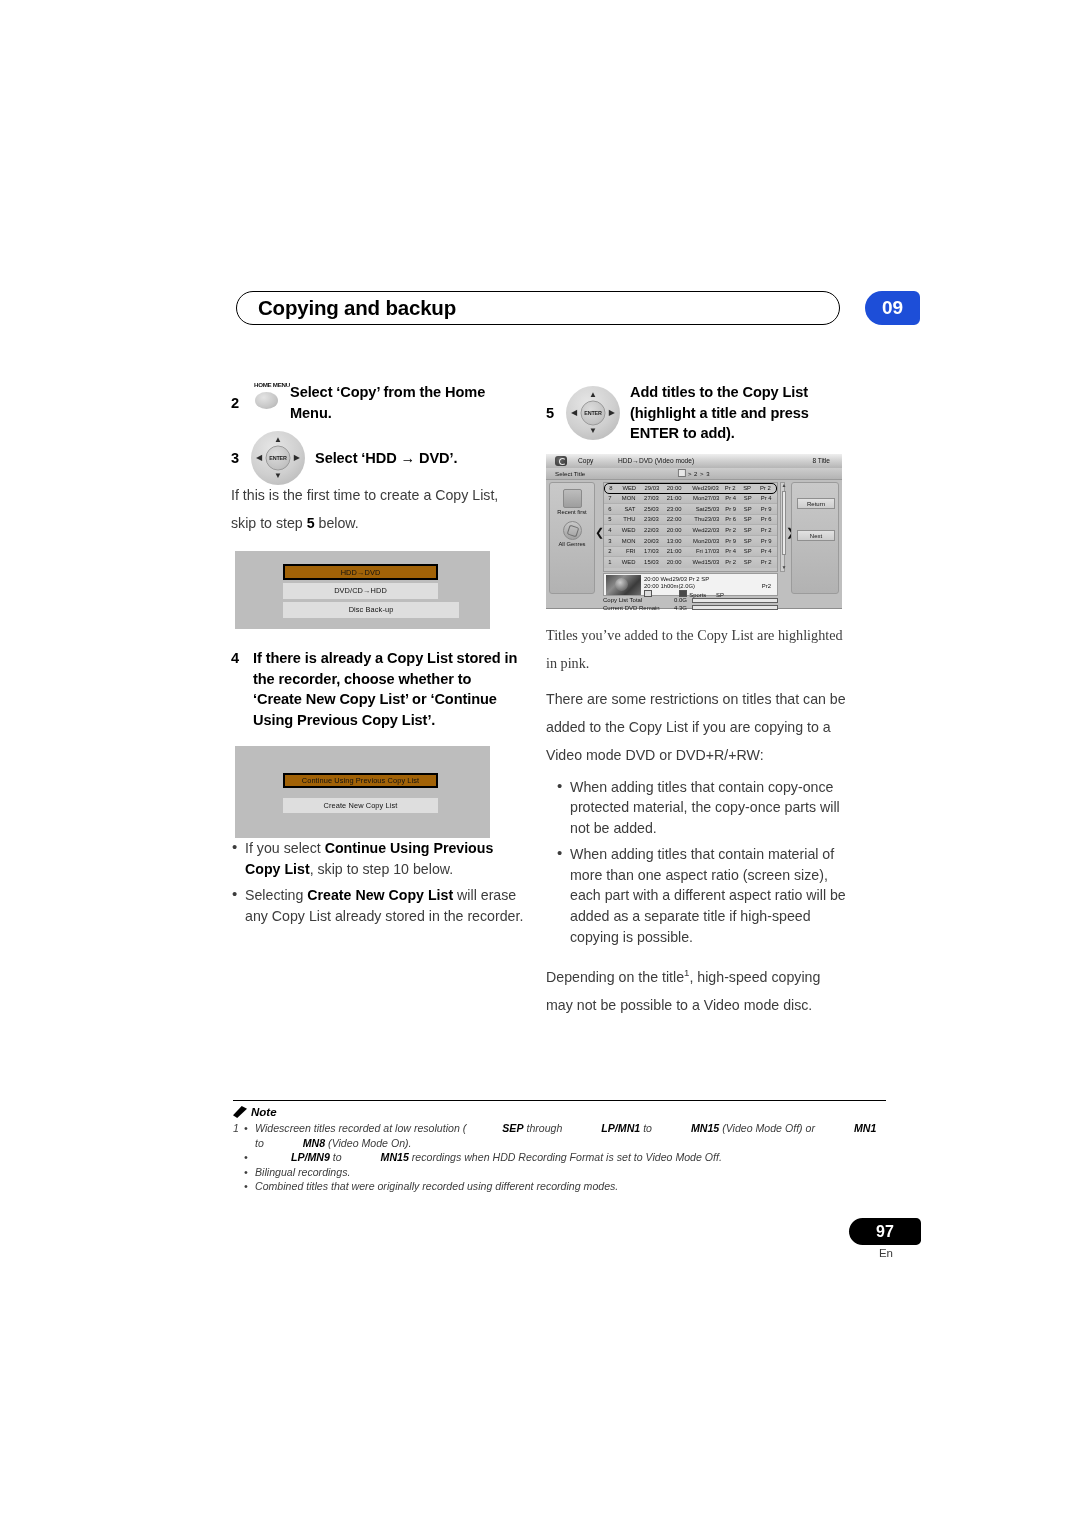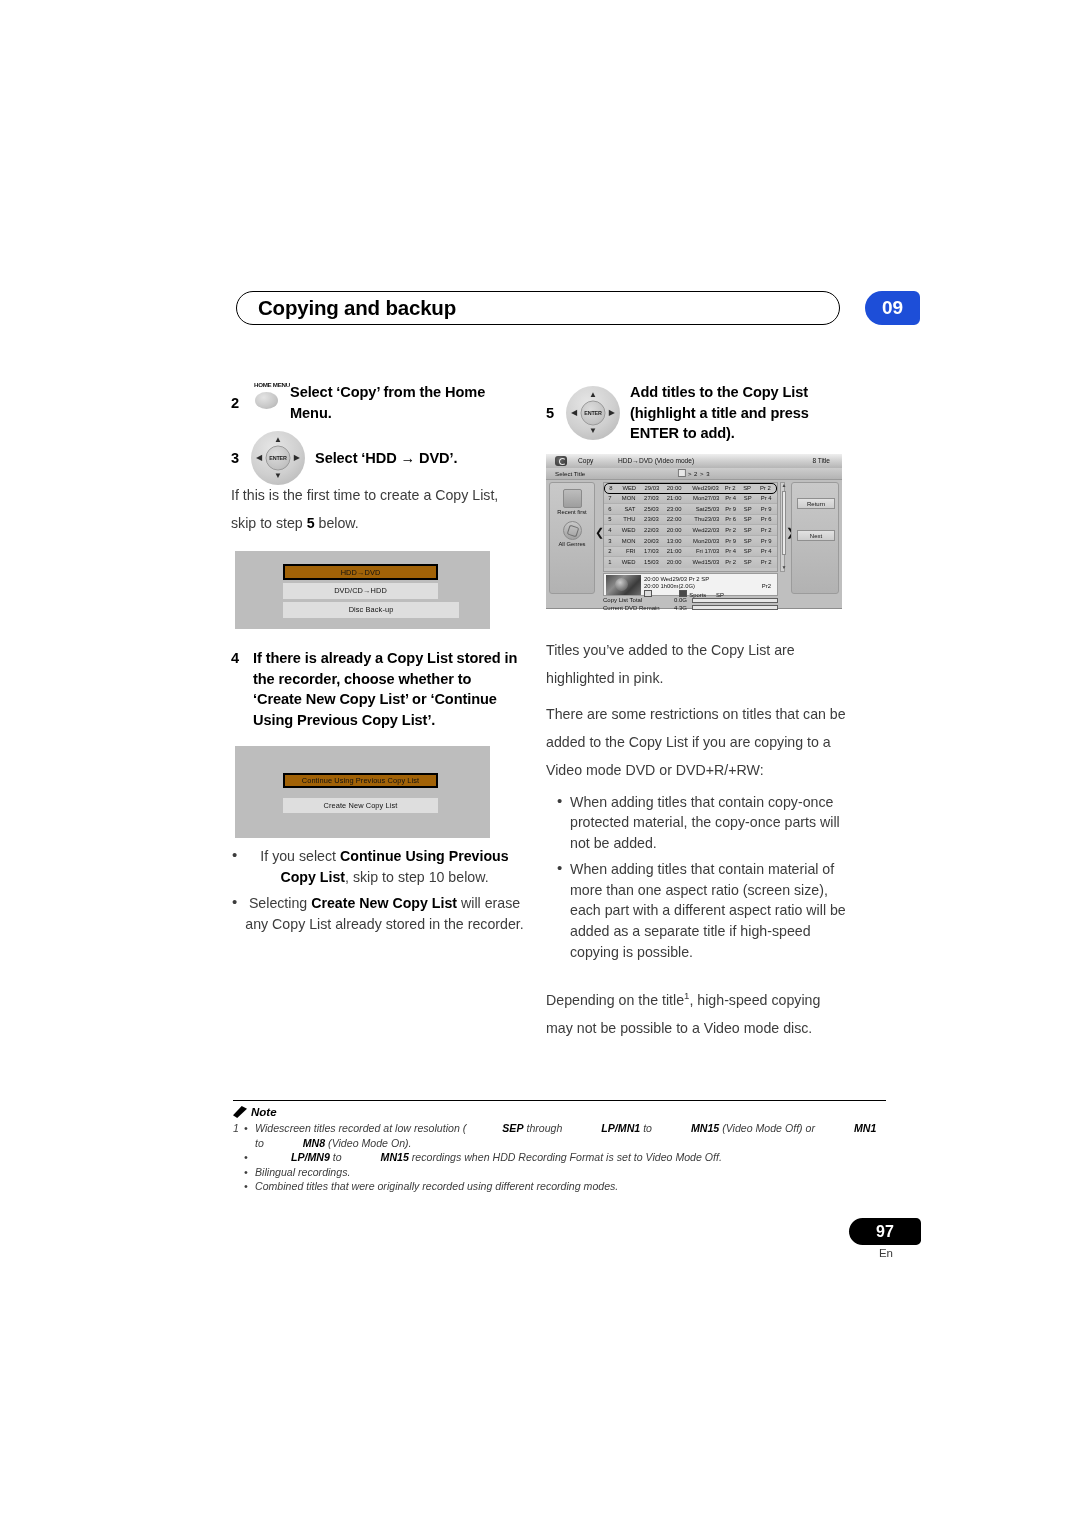--- a/index.html
+++ b/index.html
@@ -464,21 +464,21 @@
   <div class="step-head" style="margin-top:19px;display:flex;">
     <span class="step-num" style="width:22px;">4</span>
     <span style="flex:1;">If there is already a Copy List stored in the recorder, choose whether to ‘Create New Copy List’ or ‘Continue Using Previous Copy List’.</span>
   </div>
 
   <div class="menu-shot" style="margin-top:16px;margin-left:4px;width:255px;height:92px;">
     <div class="row sel" style="left:48px;top:27px;width:155px;height:15px;line-height:12px;">Continue Using Previous Copy List</div>
     <div class="row" style="left:48px;top:52px;width:155px;height:15px;line-height:15px;">Create New Copy List</div>
   </div>
 
-  <ul class="bullets" style="margin-top:8px;text-align:center;">
+  <ul class="bullets" style="margin-top:0;">
     <li>
       <span>If you select </span><b>Continue Using Previous Copy List</b><span>, skip to step 10 below.</span>
     </li>
     <li>
       <span>Selecting </span><b>Create New Copy List</b><span> will erase any Copy List already stored in the recorder.</span>
     </li>
   </ul>
 </div>
 
 <div class="col-right">
@@ -635,29 +635,29 @@
         <span class="dv-bartrack"><span class="fill" style="width:100%"></span></span>
       </div>
       <div class="dv-barrow">
         <span class="dv-barlabel">Current DVD Remain</span>
         <span class="dv-barval">4.3G</span>
         <span class="dv-bartrack"><span class="fill" style="width:4%"></span></span>
       </div>
     </div>
   </div>
 
-  <div class="body-text" style="margin-top:27px;">Titles you’ve added to the Copy List are highlighted in pink.</div>
+  <div class="body-text" style="margin-top:12px;font-family:Liberation Serif, serif;">Titles you’ve added to the Copy List are highlighted in pink.</div>
   <div class="body-text" style="margin-top:8px;">There are some restrictions on titles that can be added to the Copy List if you are copying to a Video mode DVD or DVD+R/+RW:</div>
 
   <ul class="bullets" style="margin-top:8px;padding-left:10px;">
     <li>When adding titles that contain copy-once protected material, the copy-once parts will not be added.</li>
     <li>When adding titles that contain material of more than one aspect ratio (screen size), each part with a different aspect ratio will be added as a separate title if high-speed copying is possible.</li>
   </ul>
 
-  <div class="body-text" style="margin-top:20px;">
+  <div class="body-text" style="margin-top:12px;">
     <span>Depending on the title</span><sup>1</sup><span>, high-speed copying may not be possible to a Video mode disc.</span>
   </div>
 </div>
 
 <div class="note-sec">
   <div class="note-rule"></div>
   <div class="note-head">
     <span class="note-pen"></span>
     <span>Note</span>
   </div>

